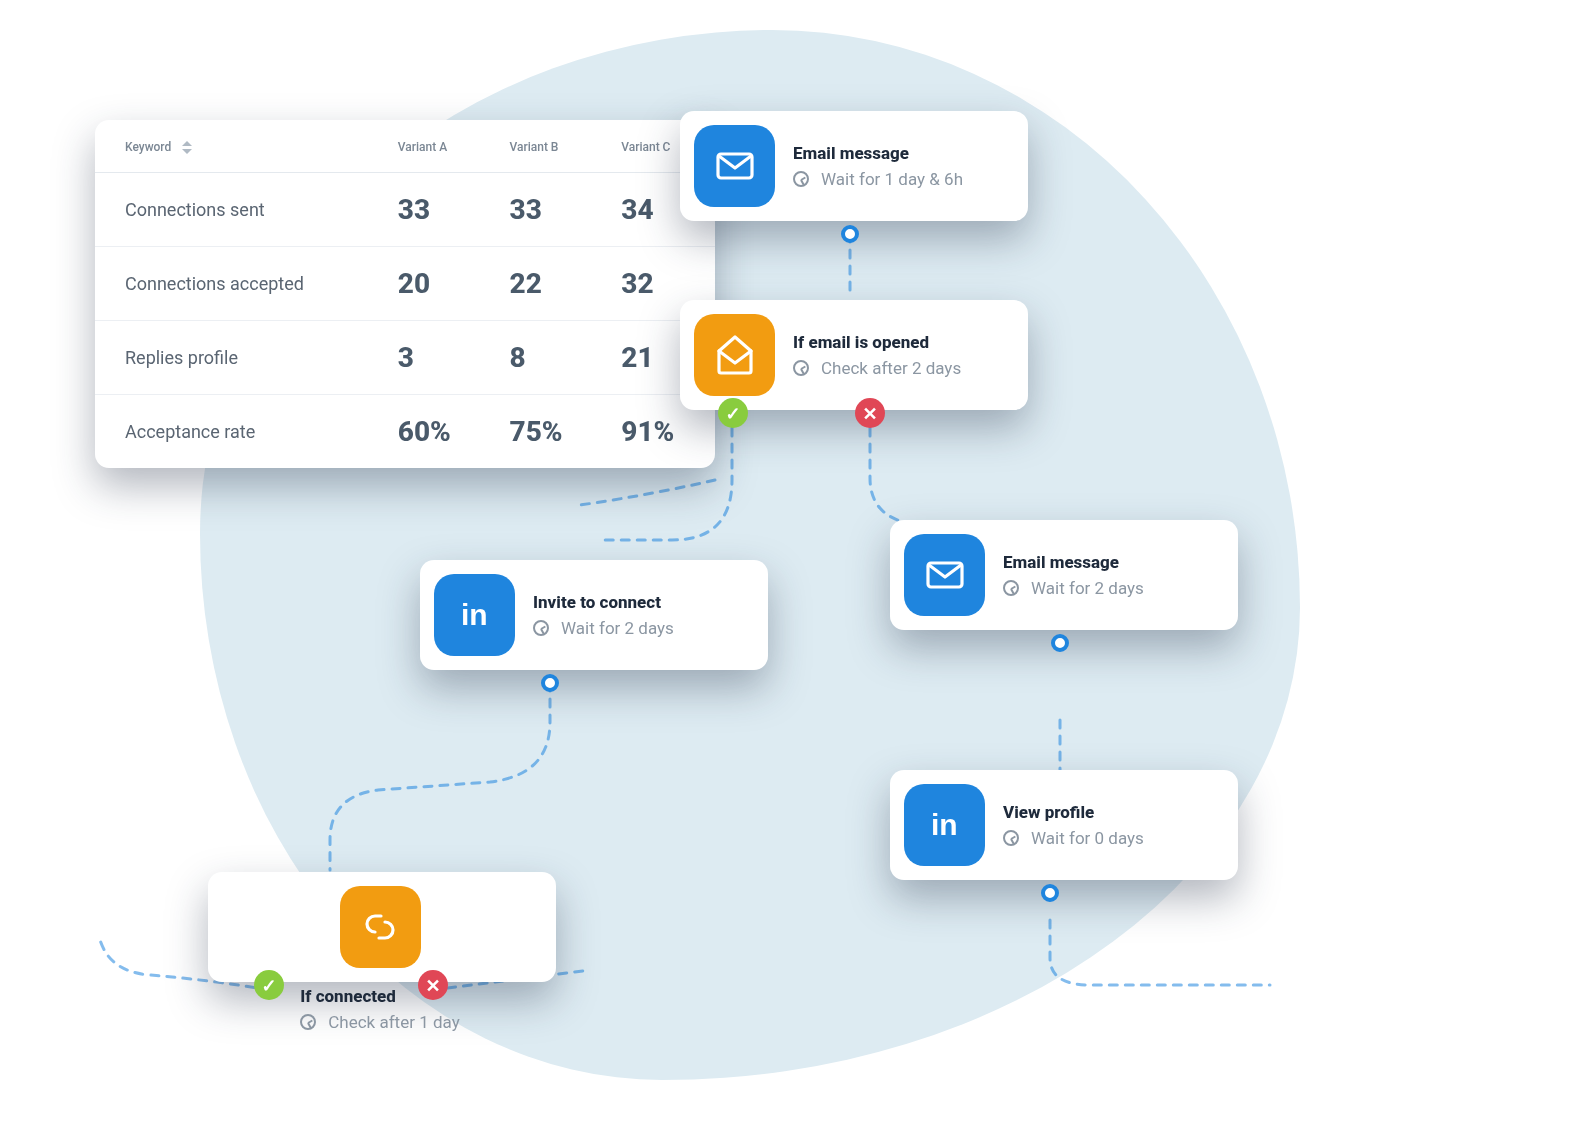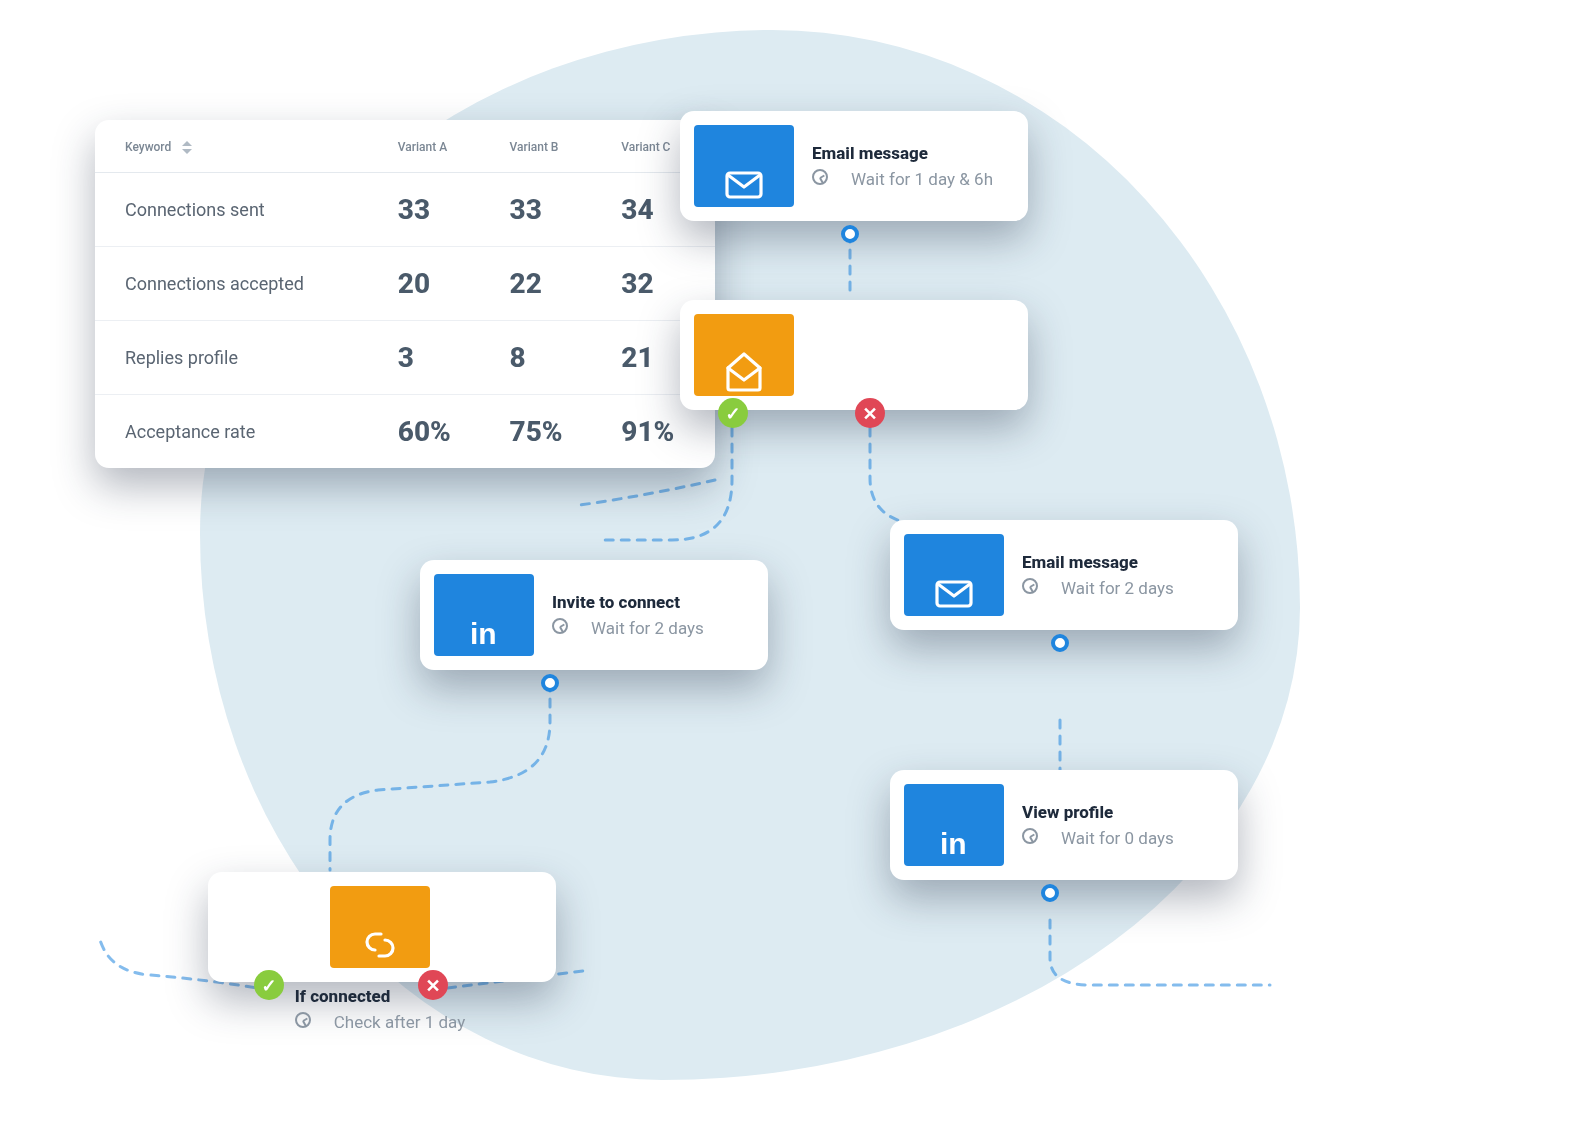--- a/index.html
+++ b/index.html
@@ -113,41 +113,42 @@
   
   .node {
     width: 348px;
     height: 110px;
     padding: 14px 18px 14px 14px;
     display: flex;
     align-items: center;
     gap: 18px;
   }
   .node .icon {
-    width: 100px;
+    width: 81px;
     height: 82px;
-    border-radius: 4px;
+    border-radius: 20px;
     display:flex;
-    align-items:flex-end;
+    align-items:center;
     justify-content:center;
     flex-shrink: 0;
   }
   .node .icon.blue { background:#1F85DE; }
   .node .icon.orange { background:#F29C11; }
   .node .text .title {
     font-size: 17px;
     font-weight: 800;
     color: #1E2A3B;
     margin-bottom: 6px;
   }
   .node .text .sub {
     font-size: 17px;
     color: #8b96a2;
     display:flex;
-    gap:23px;
+    align-items:center;
+    gap:12px;
   }
   .clock {
     width:16px;height:16px;
     border:2px solid #8b96a2;
     border-radius:50%;
     position:relative;
     display:inline-block;
     flex-shrink:0;
   }
   .clock::before, .clock::after {
@@ -273,20 +274,27 @@
   </div>
   <div class="port" style="left:841px; top:225px;"></div>
 
   <div class="card node" style="left:680px; top:300px;">
     <div class="icon orange">
       <svg width="44" height="48" viewBox="0 0 44 48">
           <path class="isvg" d="M6 20 L22 6 L38 20 L38 40 Q38 42 36 42 L8 42 Q6 42 6 40 Z"></path>
           <path class="isvg" d="M6 20 L22 32 L38 20"></path>
         </svg>
     </div>
+    <div class="text">
+      <div class="title">If email is opened</div>
+      <div class="sub">
+          <span class="clock"></span>
+          <span>Check after 2 days</span>
+        </div>
+    </div>
   </div>
   <span class="badge yes" style="left:718px; top:398px;">✓</span>
   <span class="badge no" style="left:855px; top:398px;">✕</span>
 
   <div class="card node" style="left:420px; top:560px;">
     <div class="icon blue">
       <svg width="44" height="44" viewBox="0 0 44 44">
           <text x="8" y="32" font-size="30" class="linkedin-glyph">in</text>
         </svg>
     </div>

